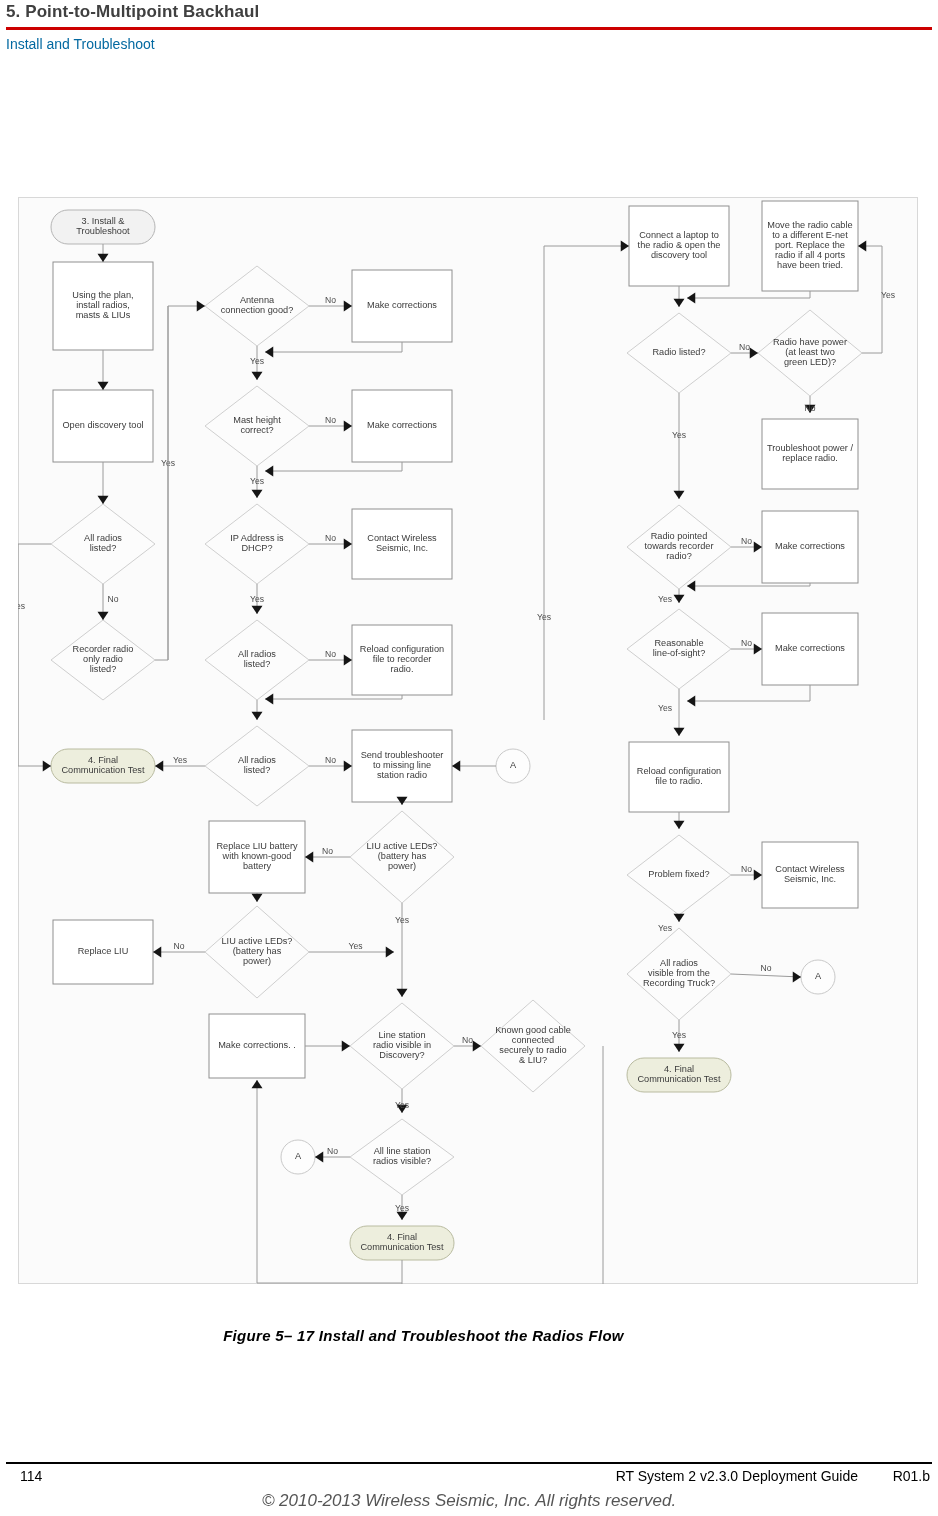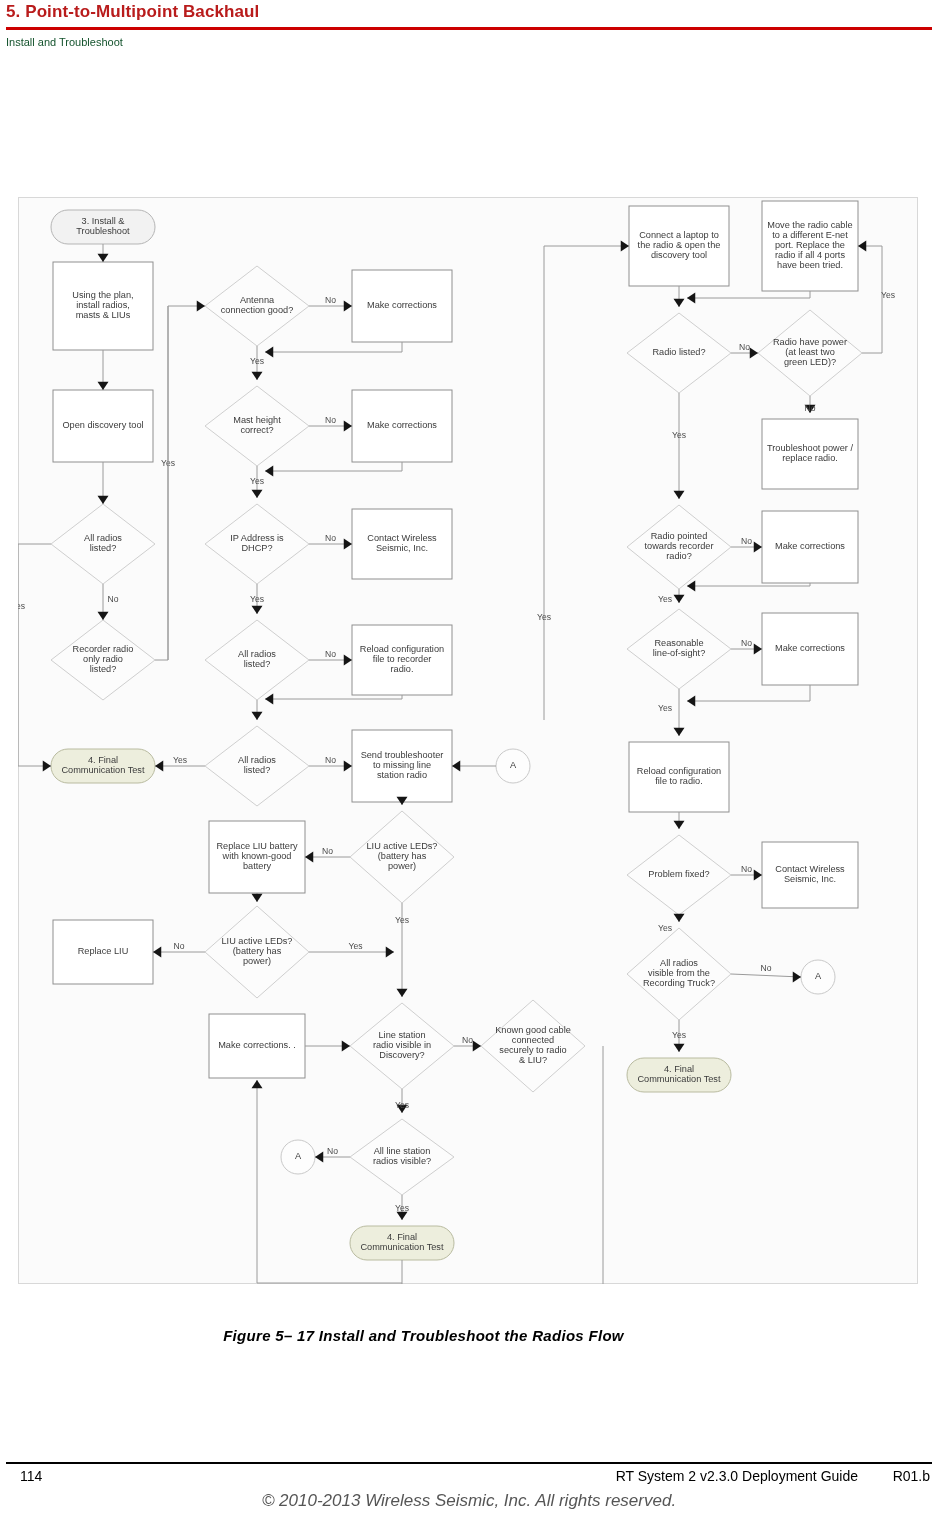--- a/index.html
+++ b/index.html
@@ -10,30 +10,30 @@
     font-family: "Liberation Sans", sans-serif;
     color: #000;
     position: relative;
     overflow: hidden;
   }
 
   
   #header { position:absolute; left:0; top:0; width:938px; }
   #chapter-title {
     position:absolute; left:6px; top:2px;
-    font-size:17px; font-weight:bold; color:#b91c1c;
+    font-size:17px; font-weight:bold; color:#404040;
     letter-spacing:.1px;
   }
   #header-rule {
     position:absolute; left:6px; top:27px; width:926px; height:3px;
     background:#cc0000;
   }
   #section-title {
     position:absolute; left:6px; top:36px;
-    font-size:11px; color:#14532d; font-weight:normal;
+    font-size:14px; color:#0369a1; font-weight:normal;
   }
 
   
   #figure-wrap { position:absolute; left:18px; top:197px; width:900px; height:1087px;padding-left:7px; }
   #figure-frame {
     position:absolute; inset:0;
     border:1px solid #d8d8d8;
     background:#fbfbfb;
   }
   #flow-svg { position:absolute; left:0; top:0; }

